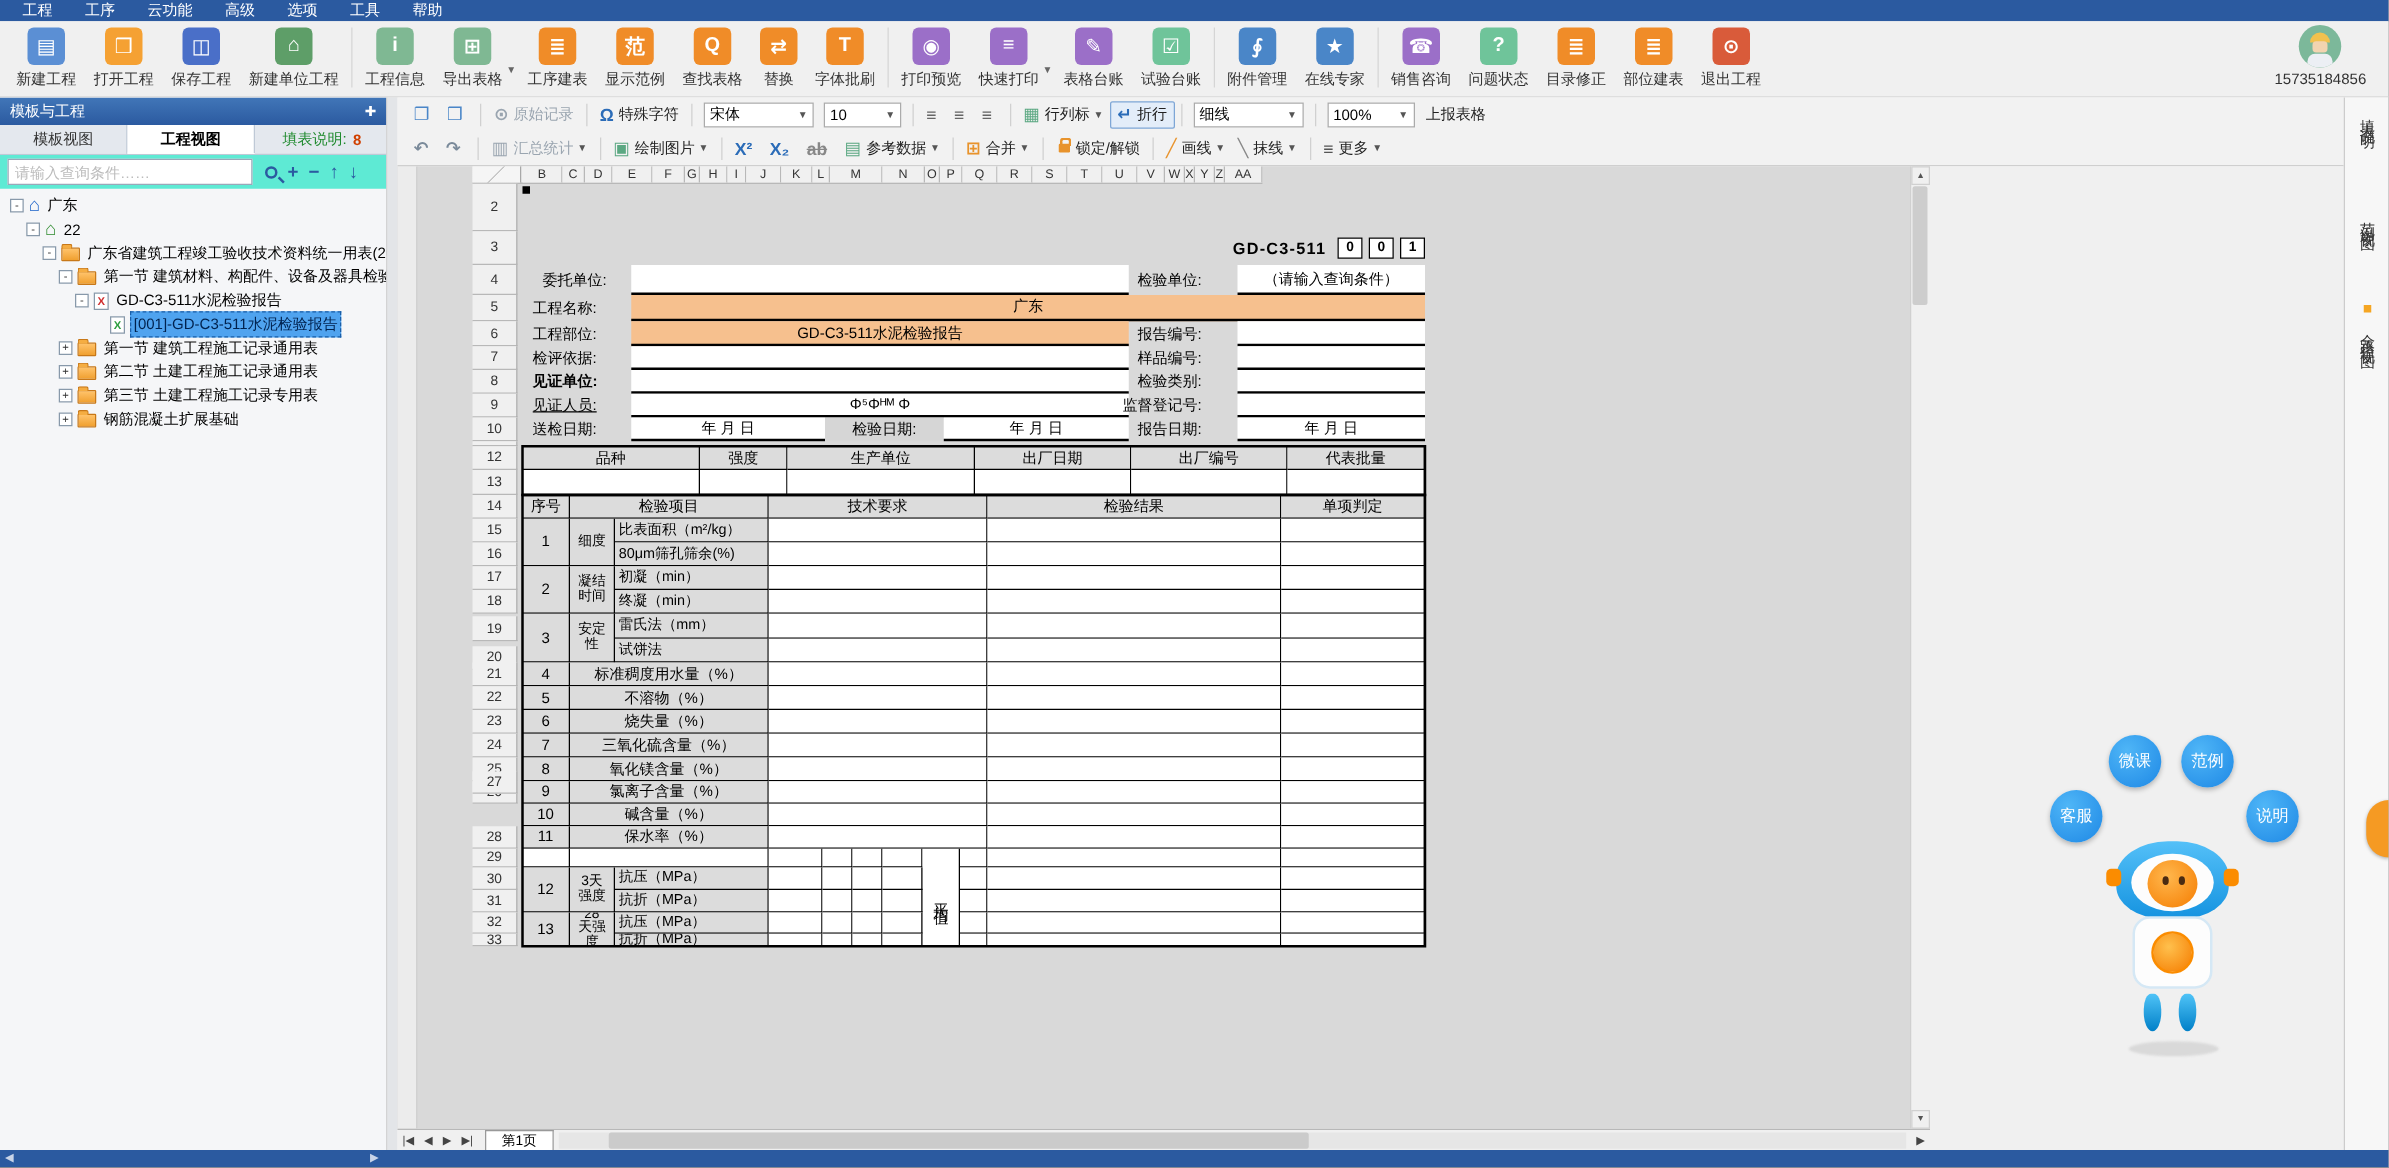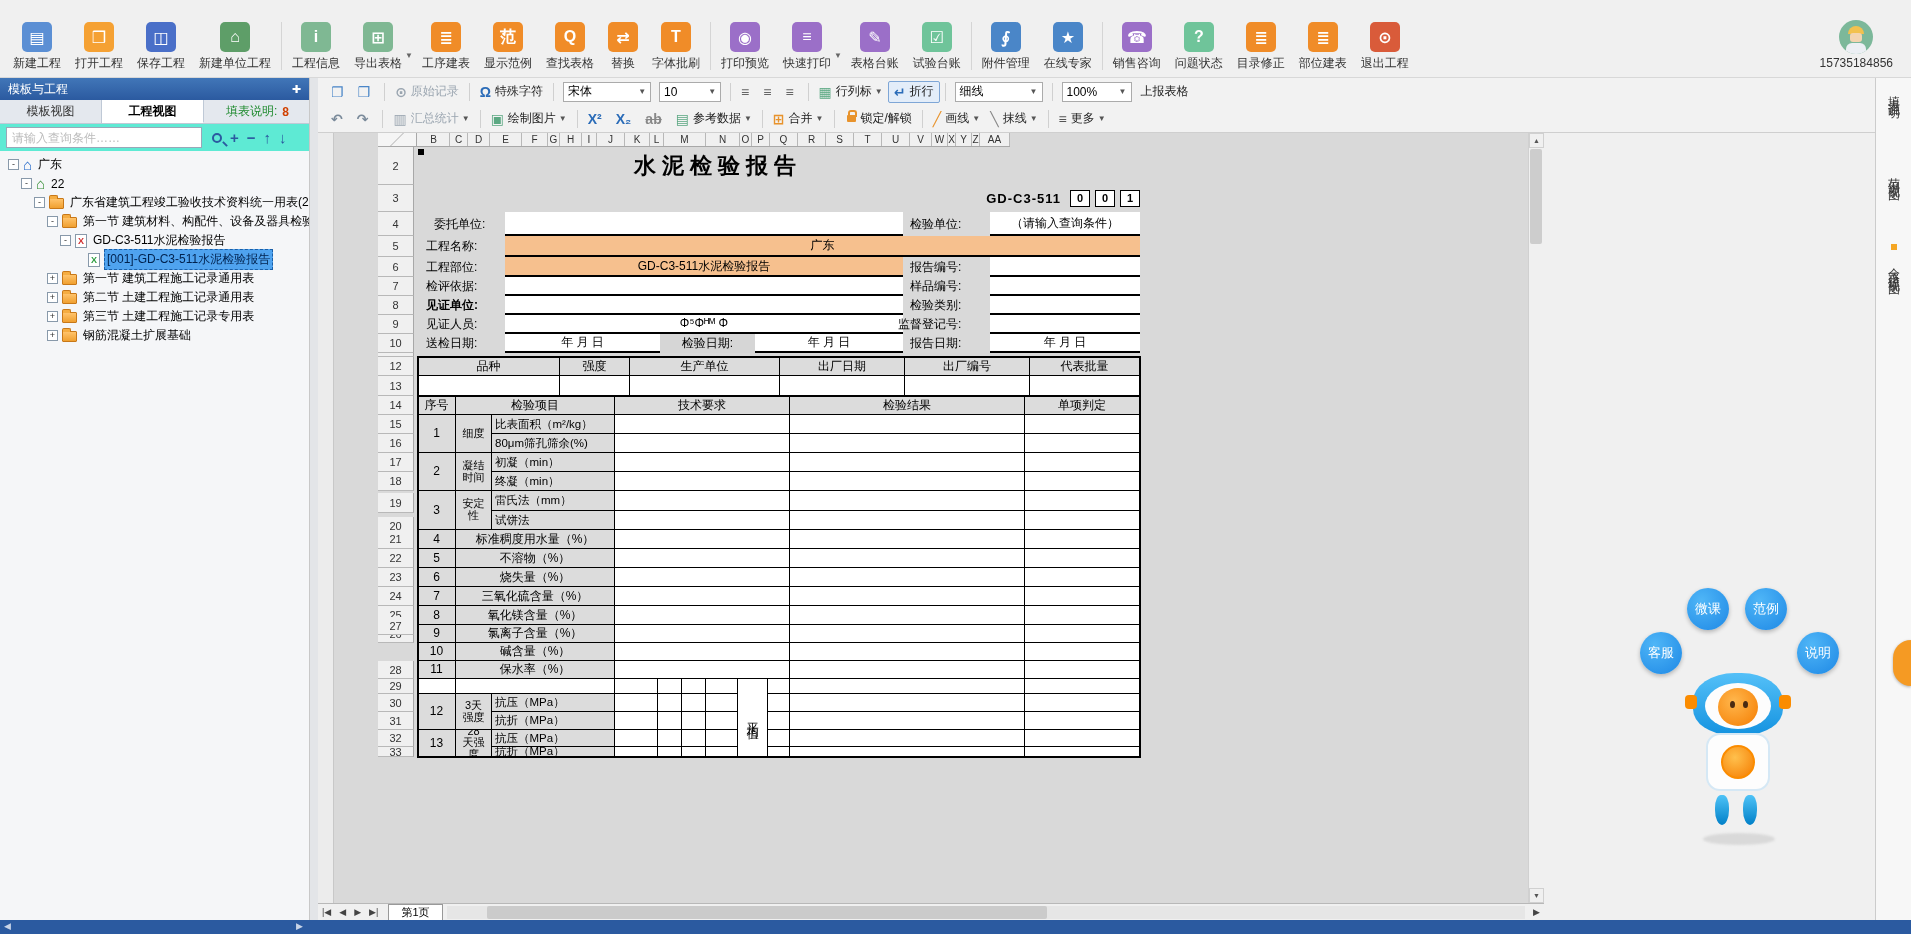--- a/index.html
+++ b/index.html
@@ -121,20 +121,29 @@
   .rbadge{position:absolute;left:48px;top:112px;width:34px;height:34px;background:radial-gradient(circle at 40% 35%,#FFC04D,#F57C00);border:2px solid #FB8C00;border-radius:50%;}
   .rflame{position:absolute;top:162px;width:14px;height:30px;background:linear-gradient(#4FC3F7,#0180C8);border-radius:50% 50% 60% 60%;}
   .rshadow{position:absolute;left:30px;top:200px;width:72px;height:12px;background:#D9D9D9;border-radius:50%;filter:blur(1px);}
   .edgebadge{position:absolute;right:0;top:640px;width:18px;height:46px;background:#F59A23;border-radius:23px 0 0 23px;z-index:7;box-shadow:0 1px 3px rgba(0,0,0,.3);}
 </style>
 </head>
 <body>
 
 <div id="win">
 
+  <div class="menubar" id="menubar">
+      <div class="mitem">工程</div>
+      <div class="mitem">工序</div>
+      <div class="mitem">云功能</div>
+      <div class="mitem">高级</div>
+      <div class="mitem">选项</div>
+      <div class="mitem">工具</div>
+      <div class="mitem">帮助</div>
+    </div>
 
   <div class="toolbar" id="toolbar">
       <div class="tbtn">
         <div class="ic" style="background: rgb(91, 143, 212);">▤</div>
         <div class="lbl">新建工程</div>
       </div>
       <div class="tbtn">
         <div class="ic" style="background: rgb(245, 161, 51);">❒</div>
         <div class="lbl">打开工程</div>
       </div>
@@ -496,21 +505,20 @@
           <div class="rowcell" style="top: 492px; height: 18px;">26</div>
           <div class="rowcell" style="top: 484px; height: 18px;">27</div>
           <div class="rowcell" style="top: 528px; height: 18px;">28</div>
           <div class="rowcell" style="top: 546px; height: 15px;">29</div>
           <div class="rowcell" style="top: 561px; height: 18px;">30</div>
           <div class="rowcell" style="top: 579px; height: 18px;">31</div>
           <div class="rowcell" style="top: 597px; height: 17px;">32</div>
           <div class="rowcell" style="top: 614px; height: 10px;">33</div>
         </div>
 
-      <div class="titlecell">水泥检验报告</div>
       <div class="cursmark"></div>
       <div class="coderow">
         <span class="codetxt">GD-C3-511</span>
         <span class="codebox">0</span>
         <span class="codebox">0</span>
         <span class="codebox">1</span>
       </div>
 
       <div id="cells">
           <div class="cell lab" style="left: 116px; top: 79px; width: 80px; height: 24px;">委托单位:</div>
@@ -524,21 +532,21 @@
           <div class="cell lab" style="left: 592px; top: 124px; width: 76px; height: 20px;">报告编号:</div>
           <div class="cell wf" style="left: 672px; top: 124px; width: 150px; height: 20px;"></div>
           <div class="cell lab" style="left: 108px; top: 144px; width: 80px; height: 19px;">检评依据:</div>
           <div class="cell wf" style="left: 187px; top: 144px; width: 398px; height: 19px;"></div>
           <div class="cell lab" style="left: 592px; top: 144px; width: 76px; height: 19px;">样品编号:</div>
           <div class="cell wf" style="left: 672px; top: 144px; width: 150px; height: 19px;"></div>
           <div class="cell lab" style="left: 108px; top: 163px; width: 80px; height: 19px; font-weight: bold;">见证单位:</div>
           <div class="cell wf" style="left: 187px; top: 163px; width: 398px; height: 19px;"></div>
           <div class="cell lab" style="left: 592px; top: 163px; width: 76px; height: 19px;">检验类别:</div>
           <div class="cell wf" style="left: 672px; top: 163px; width: 150px; height: 19px;"></div>
-          <div class="cell lab" style="left: 108px; top: 182px; width: 80px; height: 19px;">见证人员:</div>
+          <div class="cell lab" style="left: 108px; top: 182px; width: 80px; height: 19px; text-decoration: underline;">见证人员:</div>
           <div class="cell wf" style="left: 187px; top: 182px; width: 398px; height: 19px;">Φ⁵Φᴴᴹ Φ</div>
           <div class="cell lab" style="left: 580px; top: 182px; width: 88px; height: 19px;">监督登记号:</div>
           <div class="cell wf" style="left: 672px; top: 182px; width: 150px; height: 19px;"></div>
           <div class="cell lab" style="left: 108px; top: 201px; width: 80px; height: 19px;">送检日期:</div>
           <div class="cell wf" style="left: 187px; top: 201px; width: 155px; height: 19px;">年  月  日</div>
           <div class="cell gl" style="left: 342px; top: 201px; width: 95px; height: 19px;">检验日期:</div>
           <div class="cell wf" style="left: 437px; top: 201px; width: 148px; height: 19px;">年  月  日</div>
           <div class="cell lab" style="left: 592px; top: 201px; width: 76px; height: 19px;">报告日期:</div>
           <div class="cell wf" style="left: 672px; top: 201px; width: 150px; height: 19px;">年  月  日</div>
           <div class="cell th" style="left: 100px; top: 224px; width: 142px; height: 19px;">品种</div>

